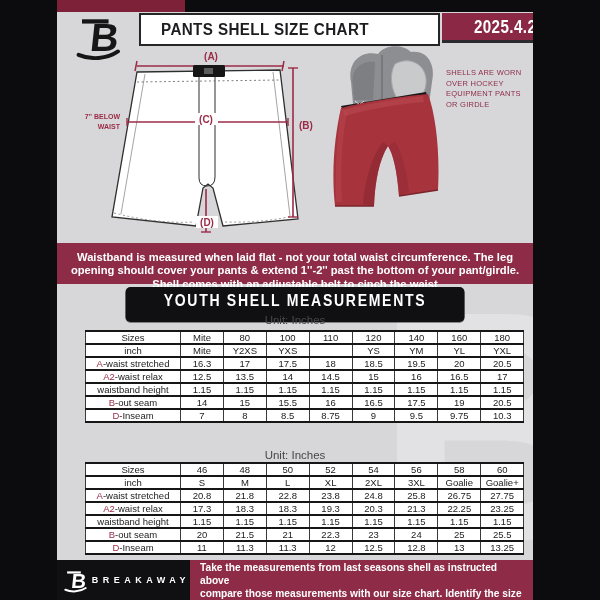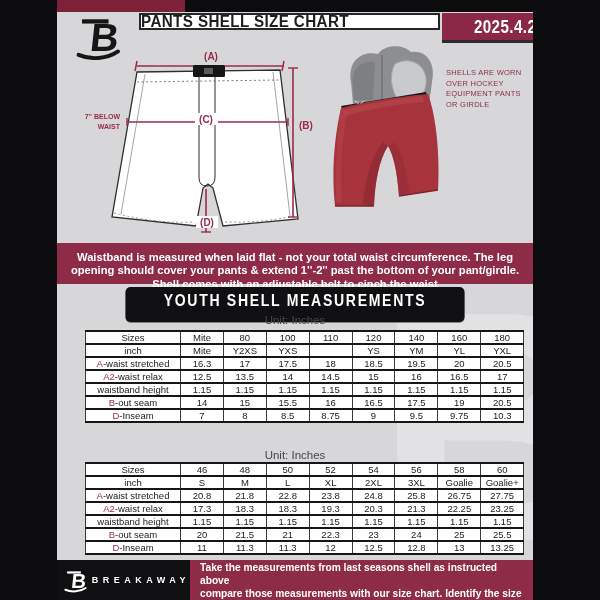--- a/index.html
+++ b/index.html
@@ -7,22 +7,22 @@
          font-family:"Liberation Sans",sans-serif;}
   .page{position:absolute;left:57px;top:0;width:476px;height:600px;background:#d7d7d9;overflow:hidden;}
   .page *{box-sizing:border-box;}
 
   
   .ribbon-maroon{position:absolute;left:0;top:0;width:128px;height:12px;background:#7d2139;z-index:2;}
   .ribbon-black{position:absolute;left:128px;top:0;width:348px;height:12px;background:#0c0c0e;z-index:2;}
 
   
   .logo-box{position:absolute;left:18px;top:12px;width:50px;height:48px;z-index:3;}
-  .title-box{position:absolute;left:82px;top:13px;width:301px;height:17px;background:#ffffff;
-             border:2px solid #262626;display:flex;align-items:center;z-index:3;}
+  .title-box{position:absolute;left:82px;top:13px;width:301px;height:33px;background:#ffffff;
+             border:2px solid #262626;display:flex;align-items:center;padding-left:20px;z-index:3;}
   .title-box span{display:inline-block;transform:scaleX(.95);transform-origin:left center;
                   font-size:16px;font-weight:bold;color:#1d1d1f;letter-spacing:.4px;white-space:nowrap;}
   .date-box{position:absolute;left:385px;top:13px;width:91px;height:27px;background:#8a2845;
             display:flex;align-items:center;justify-content:center;box-shadow:0 3px 0 rgba(12,12,16,.85);z-index:3;padding-left:44px;}
   .date-box span{display:inline-block;transform:scaleX(.8);font-size:19px;font-weight:bold;
                  color:#fff;letter-spacing:.5px;white-space:nowrap;}
 
   
   .diagram{position:absolute;left:20px;top:45px;width:268px;height:195px;z-index:1;}
   .photo{position:absolute;left:276px;top:42px;width:172px;height:175px;z-index:1;}

